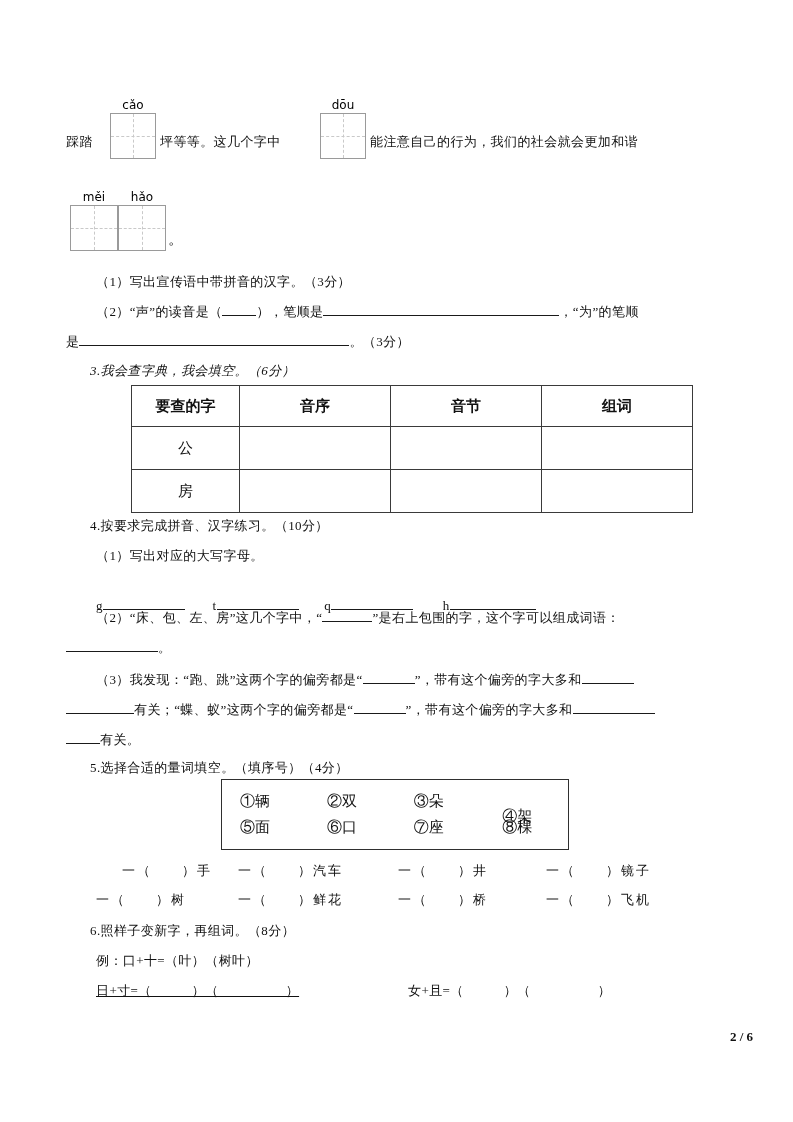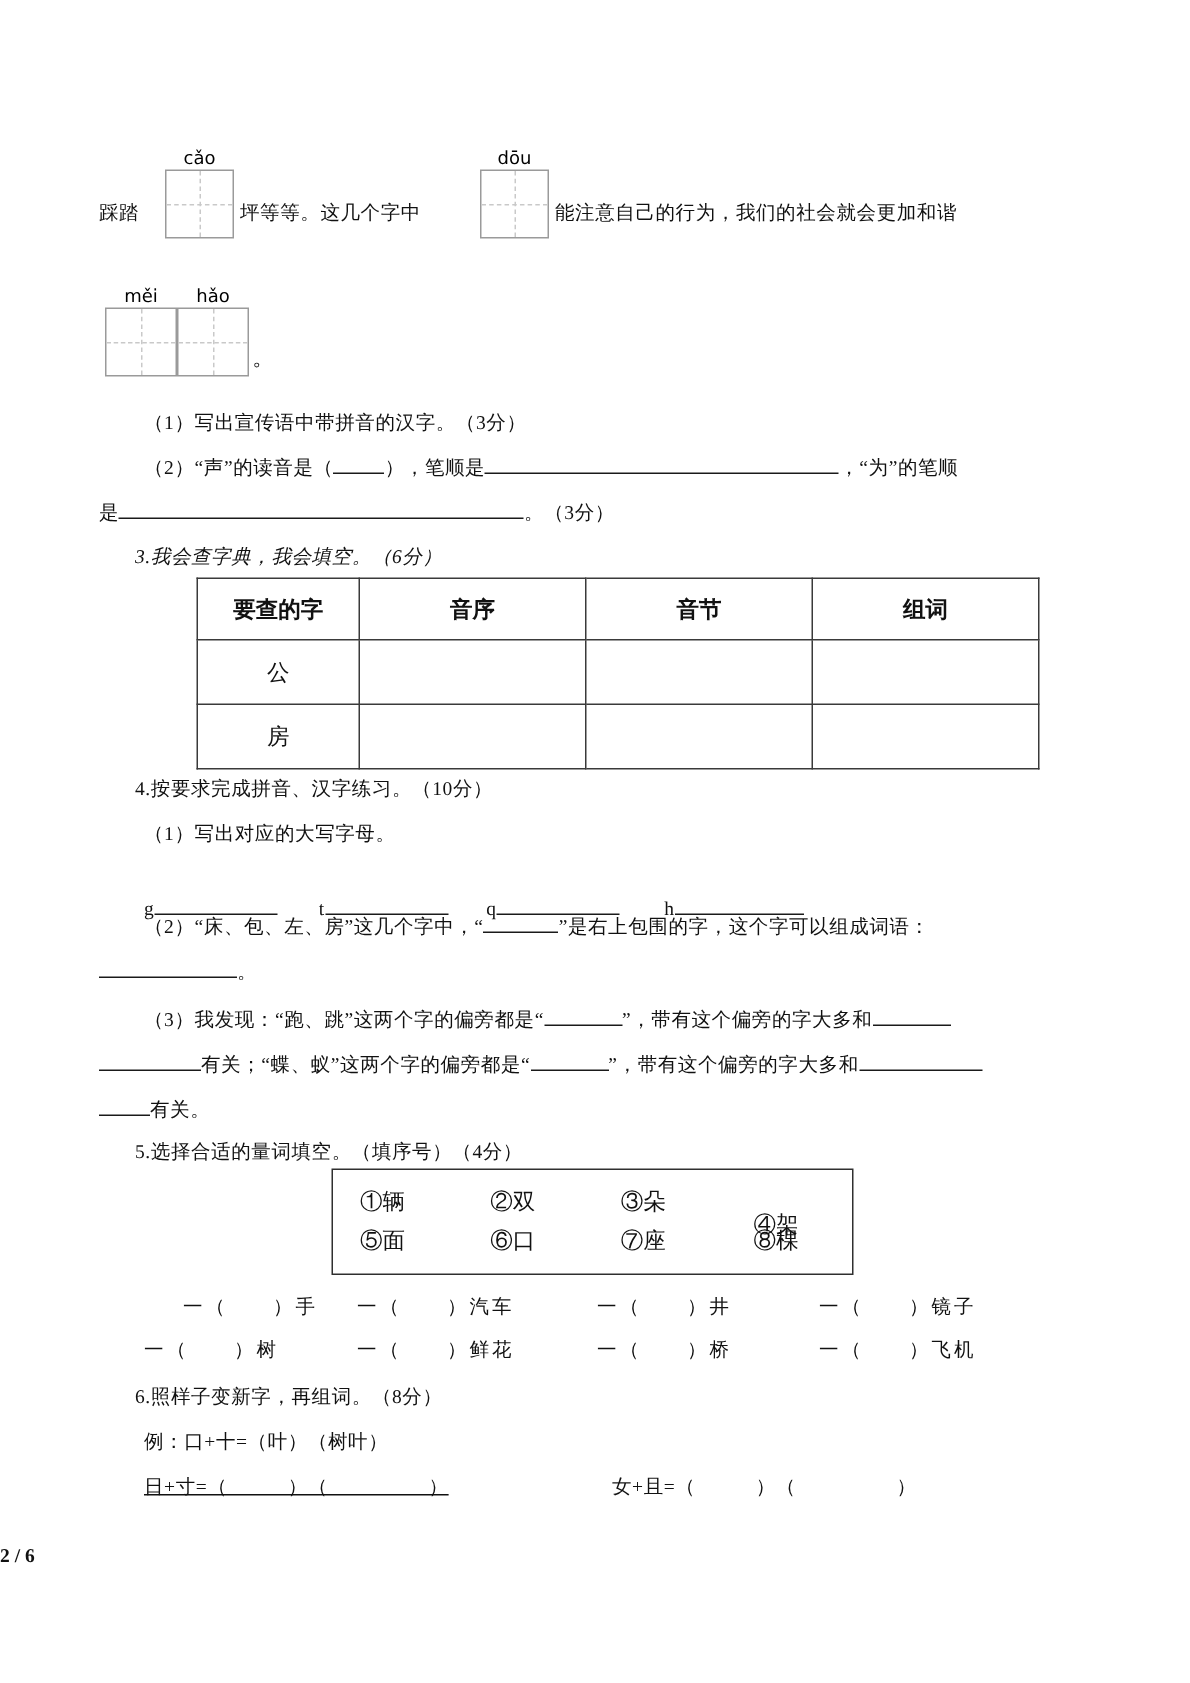--- a/index.html
+++ b/index.html
@@ -104,21 +104,21 @@
   }
   .mw-item {
     font-size: 15px;
     padding-left: 18px;
   }
 
   
   .footer {
     position: absolute;
     width: 753px;
-    text-align: left;
+    text-align: right;
     font-size: 13px;
     font-weight: bold;
     color: #111;
   }
 </style>
 </head>
 <body>
 
 <div class="page">
 

